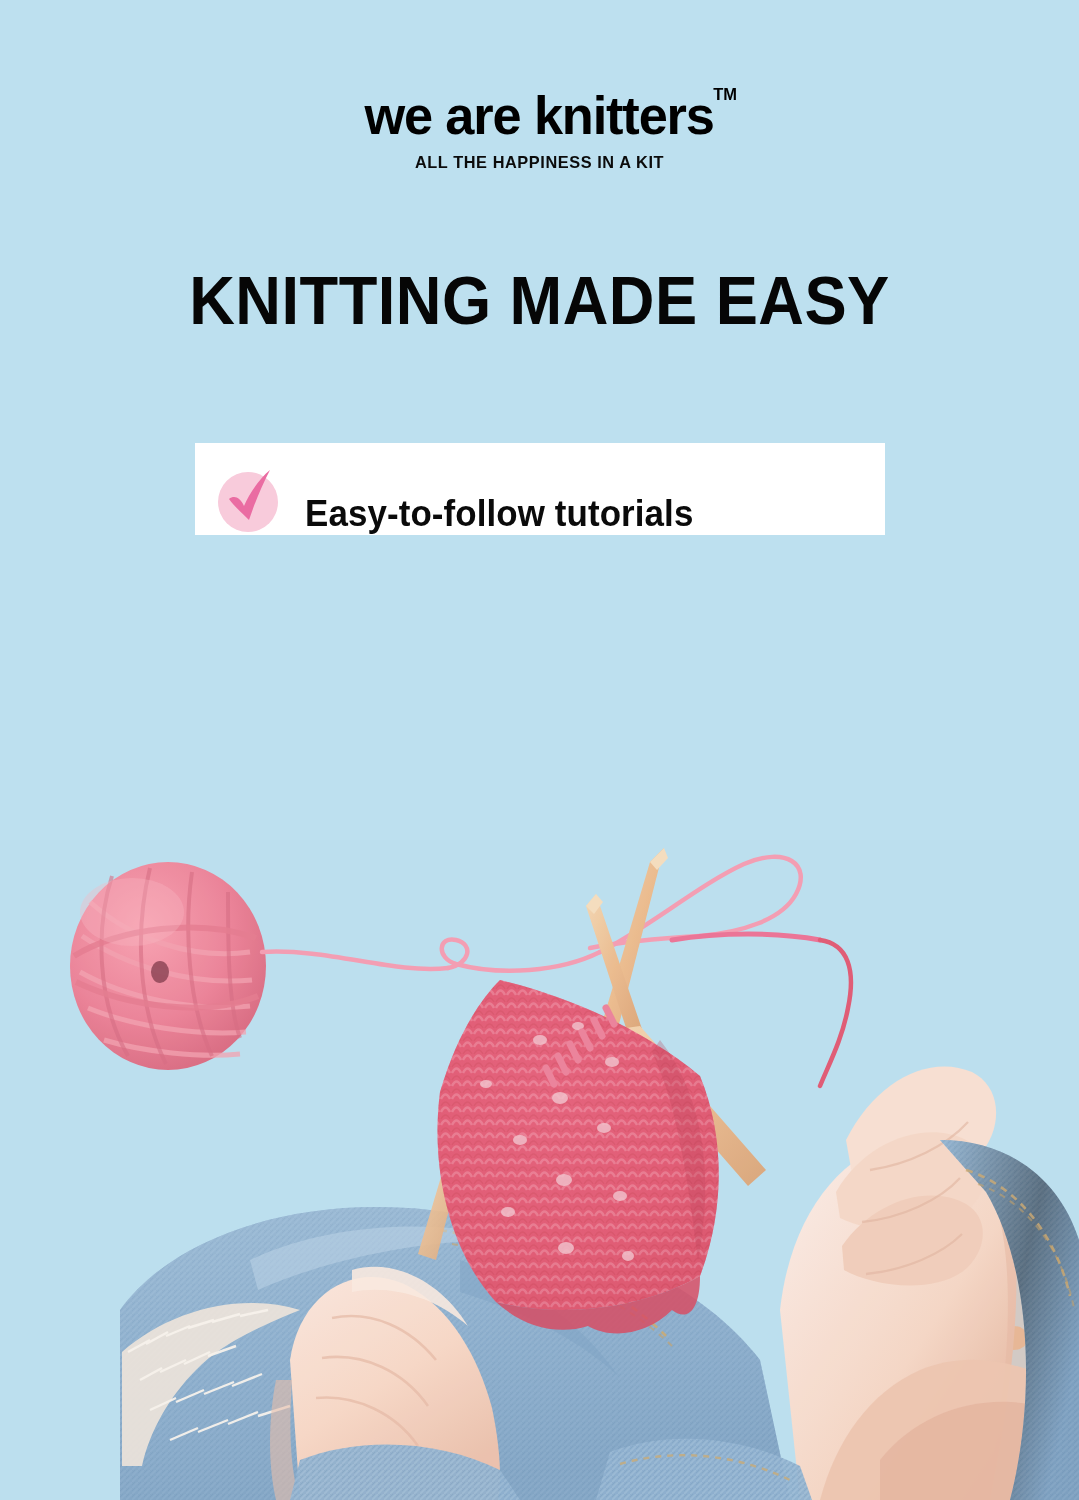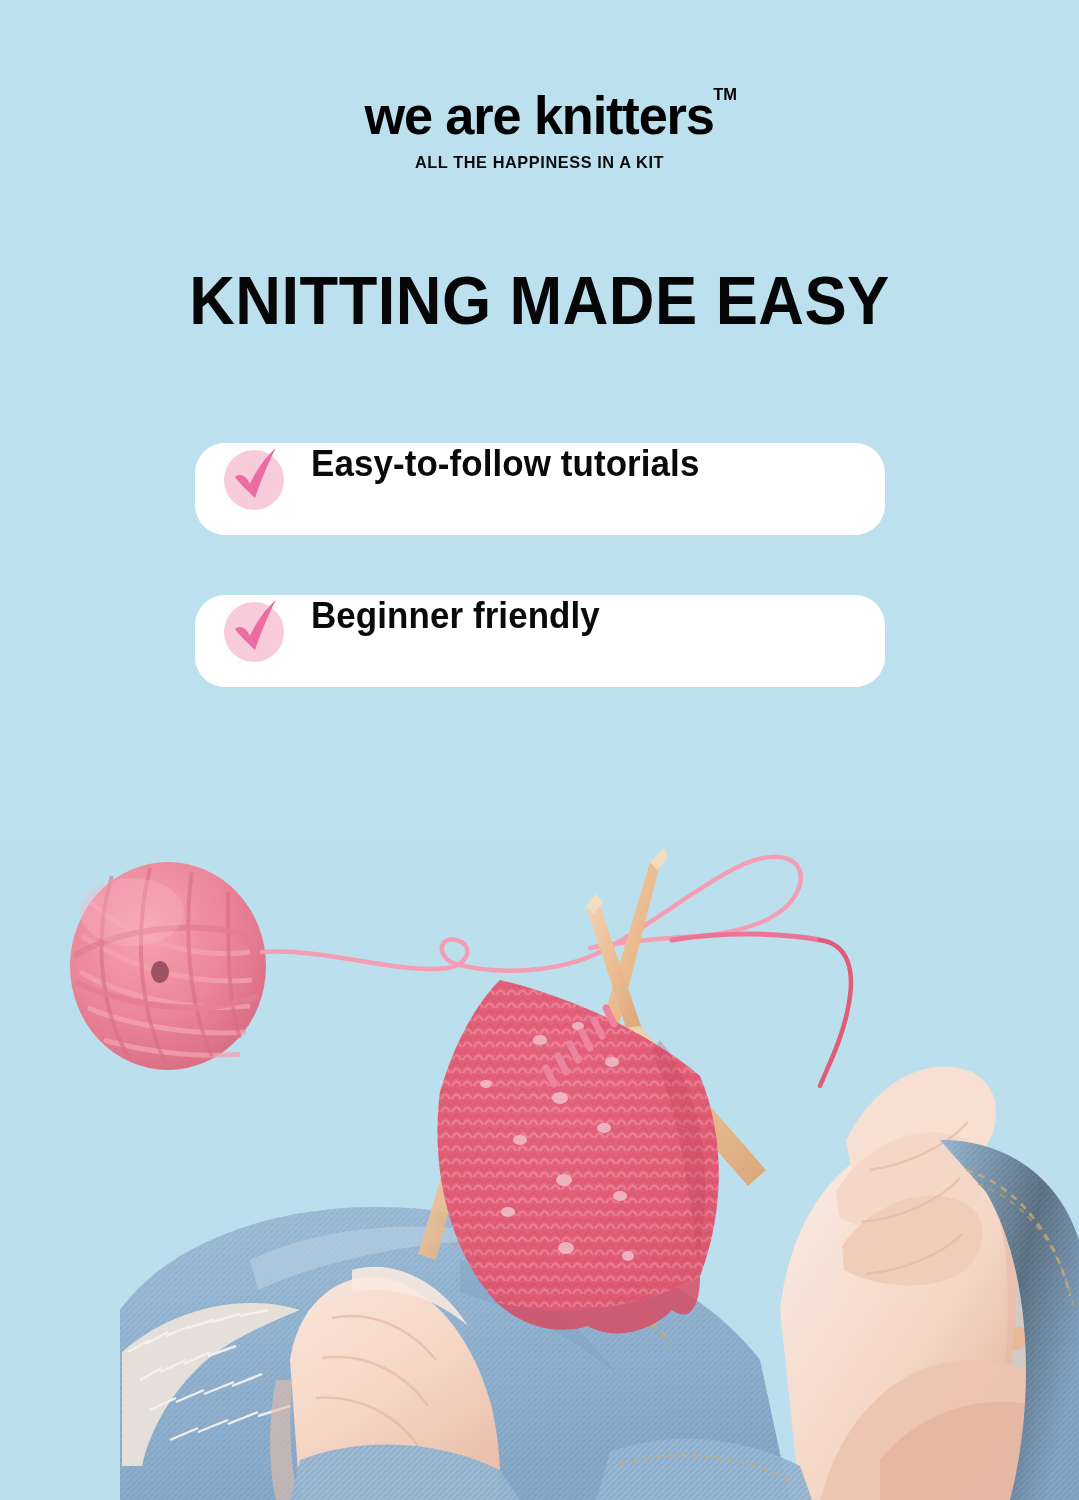--- a/index.html
+++ b/index.html
@@ -77,23 +77,22 @@
     position:absolute;
     top:443px; left:195px;
     width:690px;
   }
   .card {
     width:690px;
     height:92px;
     background:#ffffff;
     margin-bottom:60px;
     display:flex;
-    align-items:flex-start;
-    padding-left:26px;
-    border-radius:30px;
+    align-items:flex-end;
+    padding-left:20px;
   }
   .card:last-child { margin-bottom:0; }
 
   .check-wrap {
     width:70px; height:70px;
     position:relative;
     flex:0 0 70px;
   }
   .check-wrap svg { display:block; width:70px; height:70px; overflow:visible; }
 
@@ -138,29 +137,20 @@
     <div class="card">
       <div class="check-wrap">
         <svg viewBox="0 0 70 70" xmlns="http://www.w3.org/2000/svg">
           <circle cx="33" cy="37" r="30" fill="#f8cbdb"></circle>
           <path d="M14 34 C19 30, 25 32, 29 41 C34 29, 44 14, 55 5 C47 20, 39 40, 34 55 C28 49, 19 41, 14 34 Z" fill="#ea6ca2"></path>
         </svg>
       </div>
       <div class="card-label">Easy-to-follow tutorials</div>
     </div>
 
-    <div class="card">
-      <div class="check-wrap">
-        <svg viewBox="0 0 70 70" xmlns="http://www.w3.org/2000/svg">
-          <circle cx="33" cy="37" r="30" fill="#f8cbdb"></circle>
-          <path d="M14 34 C19 30, 25 32, 29 41 C34 29, 44 14, 55 5 C47 20, 39 40, 34 55 C28 49, 19 41, 14 34 Z" fill="#ea6ca2"></path>
-        </svg>
-      </div>
-      <div class="card-label">Beginner friendly</div>
-    </div>
 
 
   </div>
 
   <div class="photo">
     <svg viewBox="0 0 1079 660" xmlns="http://www.w3.org/2000/svg">
       <defs>
         <linearGradient id="denimG" x1="0" y1="0" x2="0.3" y2="1">
           <stop offset="0%" stop-color="#a9c4dc"></stop>
           <stop offset="45%" stop-color="#8daecc"></stop>

